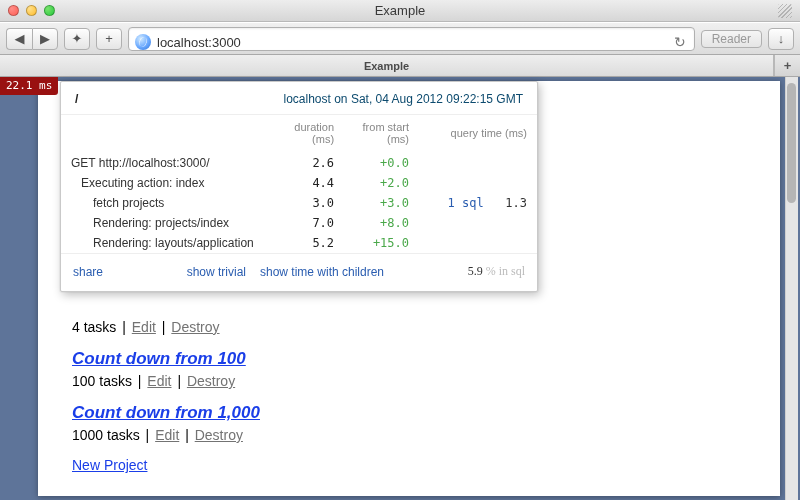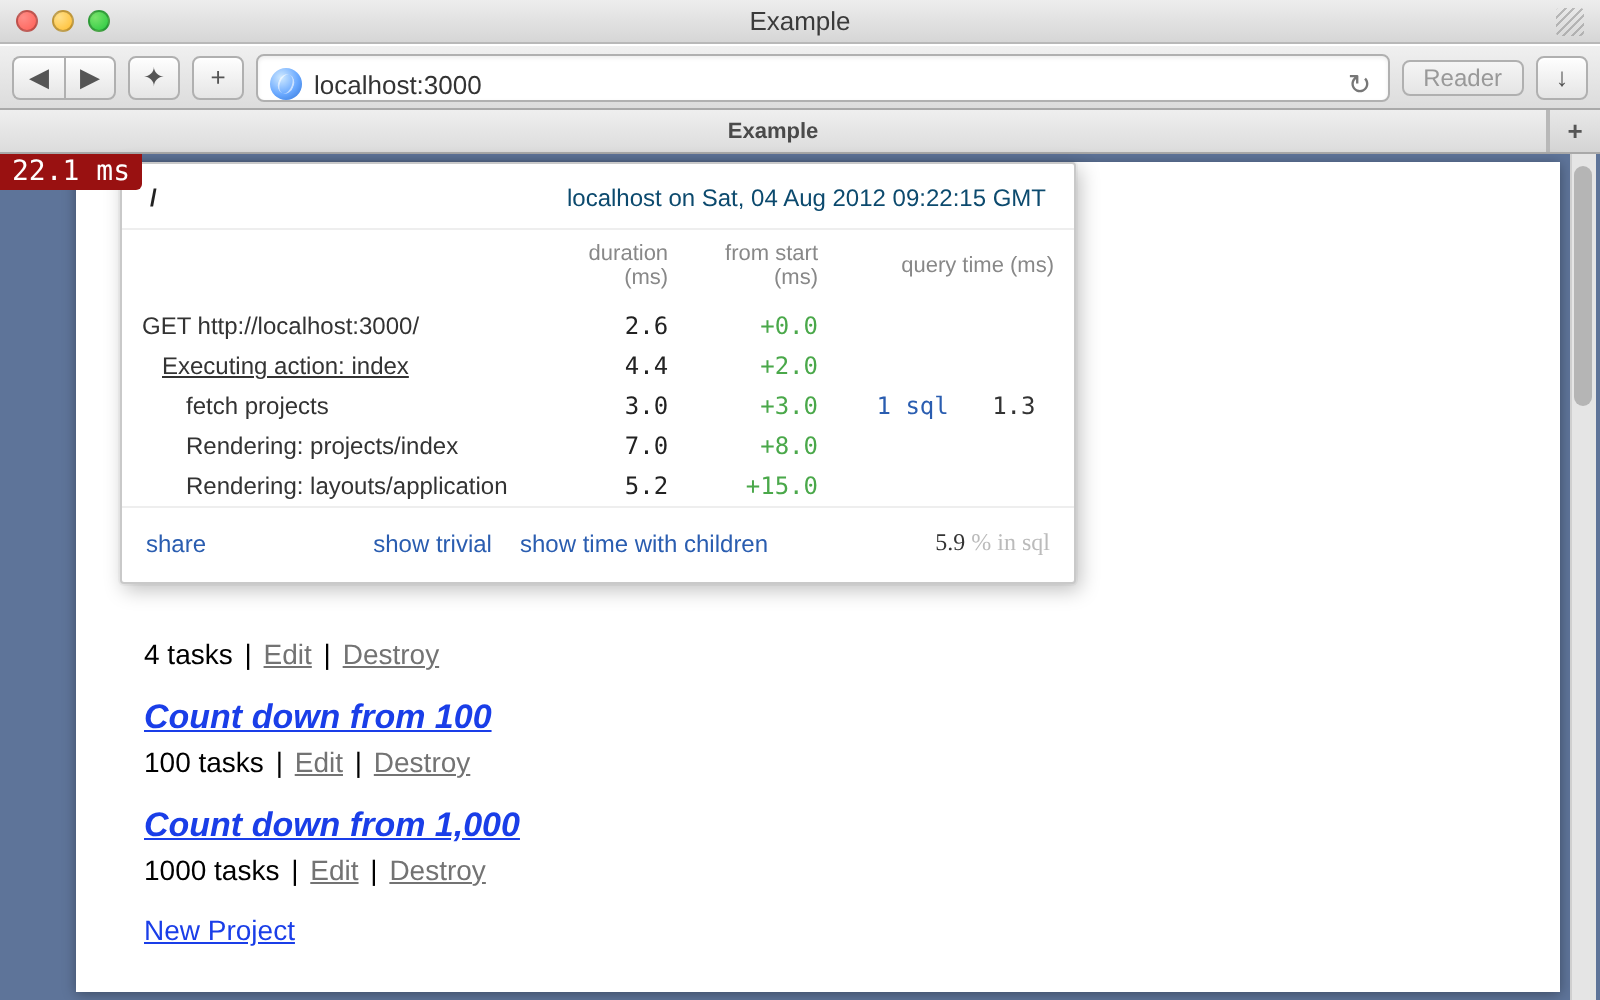--- a/index.html
+++ b/index.html
@@ -83,21 +83,21 @@
       padding: 220px 28px 20px 34px; 
       overflow: hidden;
     }
     .vscroll { position: absolute; right: 2px; top: 0; bottom: 0; width: 13px; }
     .vscroll .track { position: absolute; inset: 0; background: #e5e5e5; border-left: 1px solid #cfcfcf;}
     .vscroll .thumb { position: absolute; left: 2px; right: 2px; top: 6px; height: 120px; background: #b5b5b5; border-radius: 6px; }
 
     
     .mp-badge {
       position: absolute; left: 0; top: 0; height: 18px; line-height: 18px;
-      background: #991111; color: #fff; font-size: 14px; font-family: Menlo, Consolas, monospace;
+      background: #991111; color: #fff; font-size: 11px; font-family: Menlo, Consolas, monospace;
       padding: 0 6px; border-bottom-right-radius: 3px; z-index: 30;
     }
 
     
     .mp {
       position: absolute; left: 60px; top: 4px; width: 478px;
       background: #fff; border: 1px solid #c9c9c9; border-radius: 2px;
       box-shadow: 2px 3px 10px rgba(0,0,0,.25), 0 0 0 1px rgba(0,0,0,.03);
       z-index: 25;
       font-size: 12px;
@@ -108,23 +108,23 @@
     }
     .mp-head .path { font-weight: bold; color: #222; }
     .mp-head .meta { color: #0c4a6e; font-size: 12px; margin-left: 12px; }
     .mp table { width: 100%; border-collapse: collapse; }
     .mp thead td { color: #888; font-size: 11px; text-align: right; padding: 6px 10px 8px; }
     .mp thead td.lbl { text-align: left; }
     .mp tbody td { padding: 3px 10px; font-family: Menlo, Consolas, monospace; font-size: 12px; color: #333; }
     .mp tbody td.lbl { font-family: "Lucida Grande", Helvetica, Arial, sans-serif; }
     .mp tbody td.num { text-align: right; color: #222; }
     .mp tbody td.fs { text-align: right; color: #4aa84a; }
-    .mp tbody td.ql { text-align: center; }
+    .mp tbody td.ql { text-align: right; }
     .mp tbody td .sql { color: #2a5db0; cursor: pointer; }
-    .indent1 { padding-left: 10px; display: inline-block; text-decoration: underline; }
+    .indent1 { padding-left: 10px; display: inline-block; }
     .indent2 { padding-left: 22px; display: inline-block; }
     .mp-foot {
       display: flex; align-items: center; justify-content: space-between;
       padding: 10px 12px 12px; border-top: 1px solid #eee;
     }
     .mp-foot .left a, .mp-foot .mid a { color: #2a5db0; text-decoration: none; font-size: 12px; }
     .mp-foot .left a { text-decoration: none; }
     .mp-foot .mid { display: flex; gap: 14px; }
     .mp-foot .pct { font-family: Liberation Serif, serif; color: #333; }
     .mp-foot .pct .dim { color: #bbb; }

